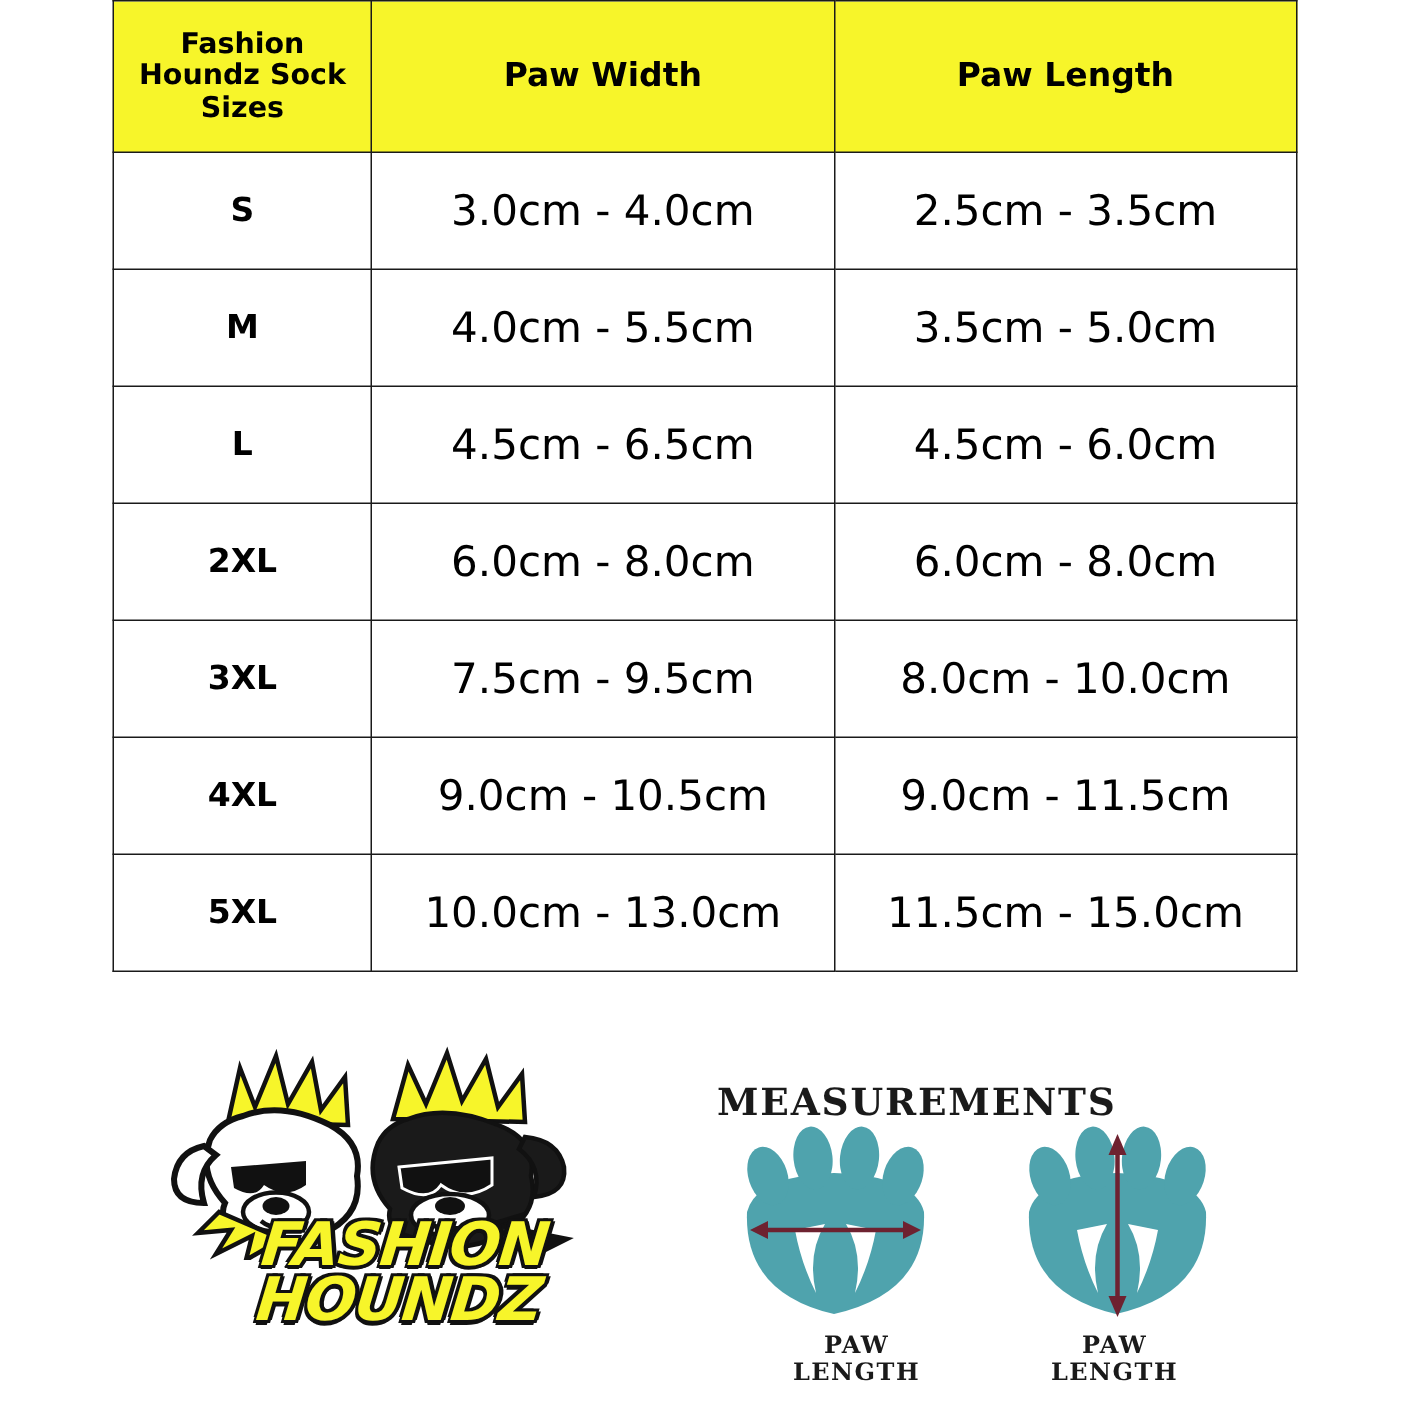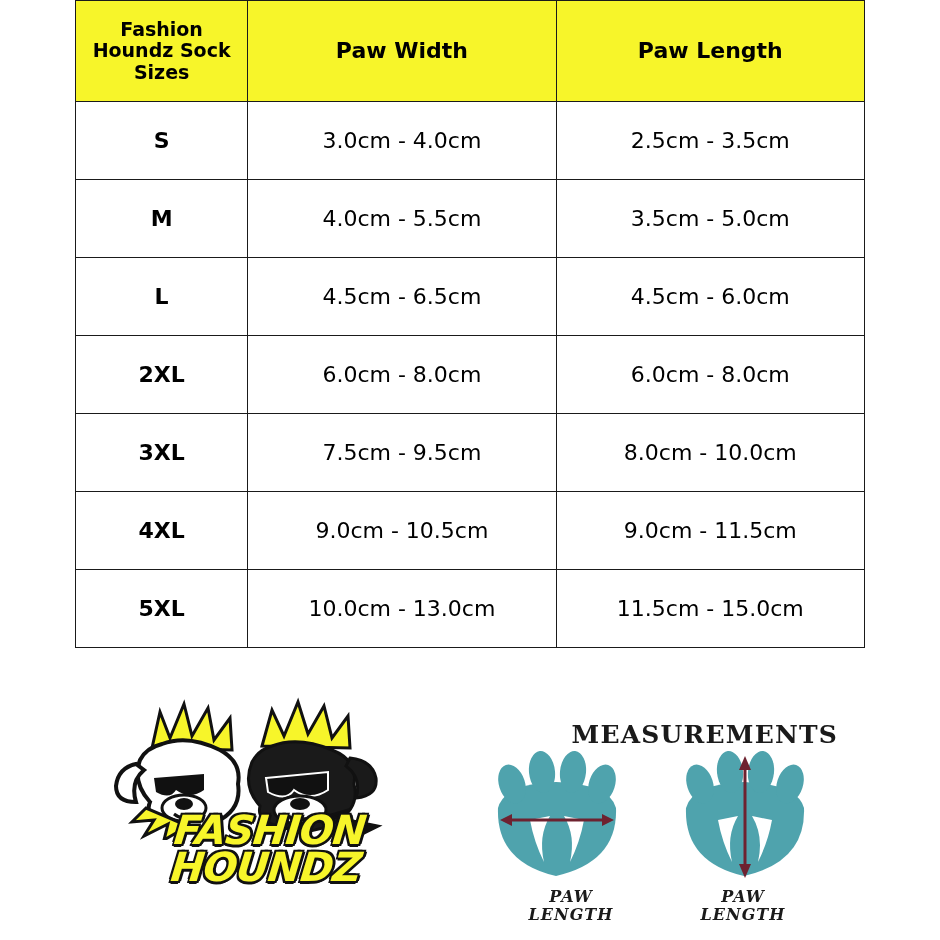--- a/index.html
+++ b/index.html
@@ -41,21 +41,21 @@
     padding: 6px 2px;
     height: 88px;
     font-size: 22px;
     line-height: 1.12;
   }
   .size-table thead th.head-size {
     font-size: 19px;
   }
   .size-table tbody td {
     height: 75px;
-    font-size: 22px;
+    font-size: 28px;
     background: #ffffff;
   }
   .size-table tbody td.size-cell {
     font-weight: bold;
     font-size: 22px;
   }
   .col-size { width: 172px; }
   .col-w    { width: 308px; }
   .col-l    { width: 308px; }
 
@@ -109,37 +109,36 @@
     left: 478px;
     top: 42px;
     width: 360px;
     height: 220px;
   }
   .meas-title {
     position: absolute;
     left: 0;
     top: 0;
     width: 360px;
-    text-align: right;
+    text-align: left;
     font-family: "DejaVu Serif", serif;
     font-weight: bold;
     font-size: 25px;
     letter-spacing: 1.2px;
     color: #1a1a1a;
   }
   .paw-label {
     position: absolute;
     text-align: center;
     font-family: "DejaVu Serif", serif;
     font-weight: bold;
     font-size: 16px;
     letter-spacing: 1px;
     line-height: 1.12;
     color: #1a1a1a;
-    font-style: italic;
   }
   .paw-label.w { left: 18px;  top: 168px; width: 150px; }
   .paw-label.l { left: 190px; top: 168px; width: 150px; }
 </style>
 </head>
 <body>
 
 <div class="page">
 
   <table class="size-table">

